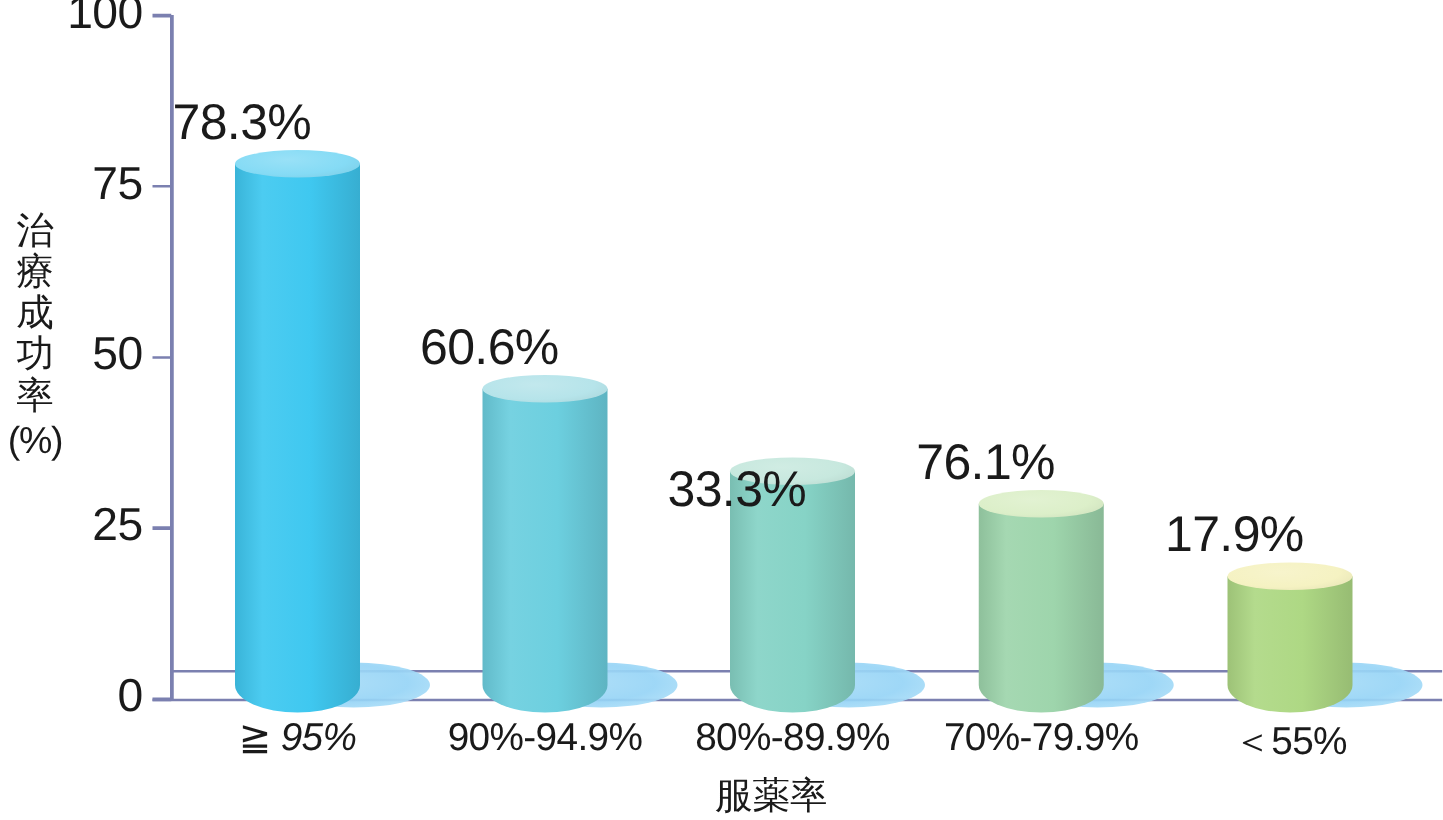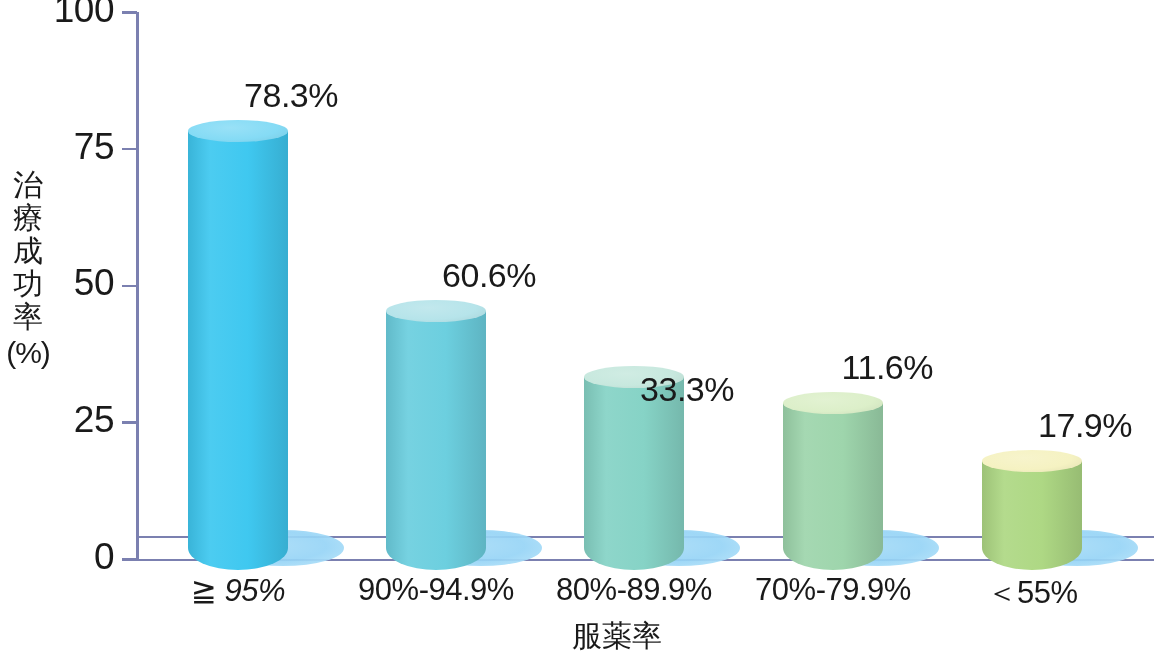--- a/index.html
+++ b/index.html
@@ -122,22 +122,22 @@
   .cyl-top {
     position: absolute;
     left: 0;
     top: 0;
     width: 100%;
     height: 22px;
     border-radius: 50%;
   }
   .value-label {
     position: absolute;
-    text-align: right;
-    font-size: 34px;
+    text-align: left;
+    font-size: 40px;
     color: #1a1a1a;
     white-space: nowrap;
     letter-spacing: -0.5px;
     z-index: 3;
   }
   .cat-label {
     position: absolute;
     top: 572px;
     text-align: center;
     font-size: 31px;
@@ -196,21 +196,21 @@
         <div class="cyl-body" style="height: 193.151px; background: linear-gradient(to right, rgb(121, 190, 178) 0%, rgb(142, 214, 202) 22%, rgb(134, 211, 198) 60%, rgb(117, 184, 172) 100%);"></div>
         <div class="cyl-top" style="background: radial-gradient(at 42% 35%, rgb(208, 236, 227) 0%, rgb(199, 232, 222) 58%, rgb(183, 213, 204) 100%);"></div>
       </div>
       <div class="value-label" style="left: 534px; width: 200px; top: 321.849px; margin-top: 48px;">33.3%</div>
       <div class="cat-label" style="left: 514px; width: 240px;">80%-89.9%</div>
       <div class="shadow-ellipse" style="left: 817px; top: 530px; width: 122px; height: 36px;"></div>
       <div class="cylinder" style="left: 783px; top: 391.558px; width: 100px; height: 178.442px;">
         <div class="cyl-body" style="height: 167.442px; background: linear-gradient(to right, rgb(142, 192, 155) 0%, rgb(165, 216, 178) 22%, rgb(158, 213, 172) 60%, rgb(137, 185, 150) 100%);"></div>
         <div class="cyl-top" style="background: radial-gradient(at 42% 35%, rgb(226, 242, 210) 0%, rgb(220, 239, 201) 58%, rgb(202, 220, 185) 100%);"></div>
       </div>
-      <div class="value-label" style="left: 733px; width: 200px; top: 347.558px;">11.6%</div>
+      <div class="value-label" style="left: 733px; width: 200px; top: 347.558px;">76.1%</div>
       <div class="cat-label" style="left: 713px; width: 240px;">70%-79.9%</div>
       <div class="shadow-ellipse" style="left: 1016px; top: 530px; width: 122px; height: 36px;"></div>
       <div class="cylinder" style="left: 982px; top: 450.087px; width: 100px; height: 119.913px;">
         <div class="cyl-body" style="height: 108.913px; background: linear-gradient(to right, rgb(157, 194, 119) 0%, rgb(180, 219, 141) 22%, rgb(174, 216, 132) 60%, rgb(151, 188, 115) 100%);"></div>
         <div class="cyl-top" style="background: radial-gradient(at 42% 35%, rgb(247, 244, 204) 0%, rgb(245, 242, 194) 58%, rgb(225, 223, 178) 100%);"></div>
       </div>
       <div class="value-label" style="left: 932px; width: 200px; top: 406.087px;">17.9%</div>
       <div class="cat-label" style="left: 912px; width: 240px;">＜55%</div>
     </div>
 

